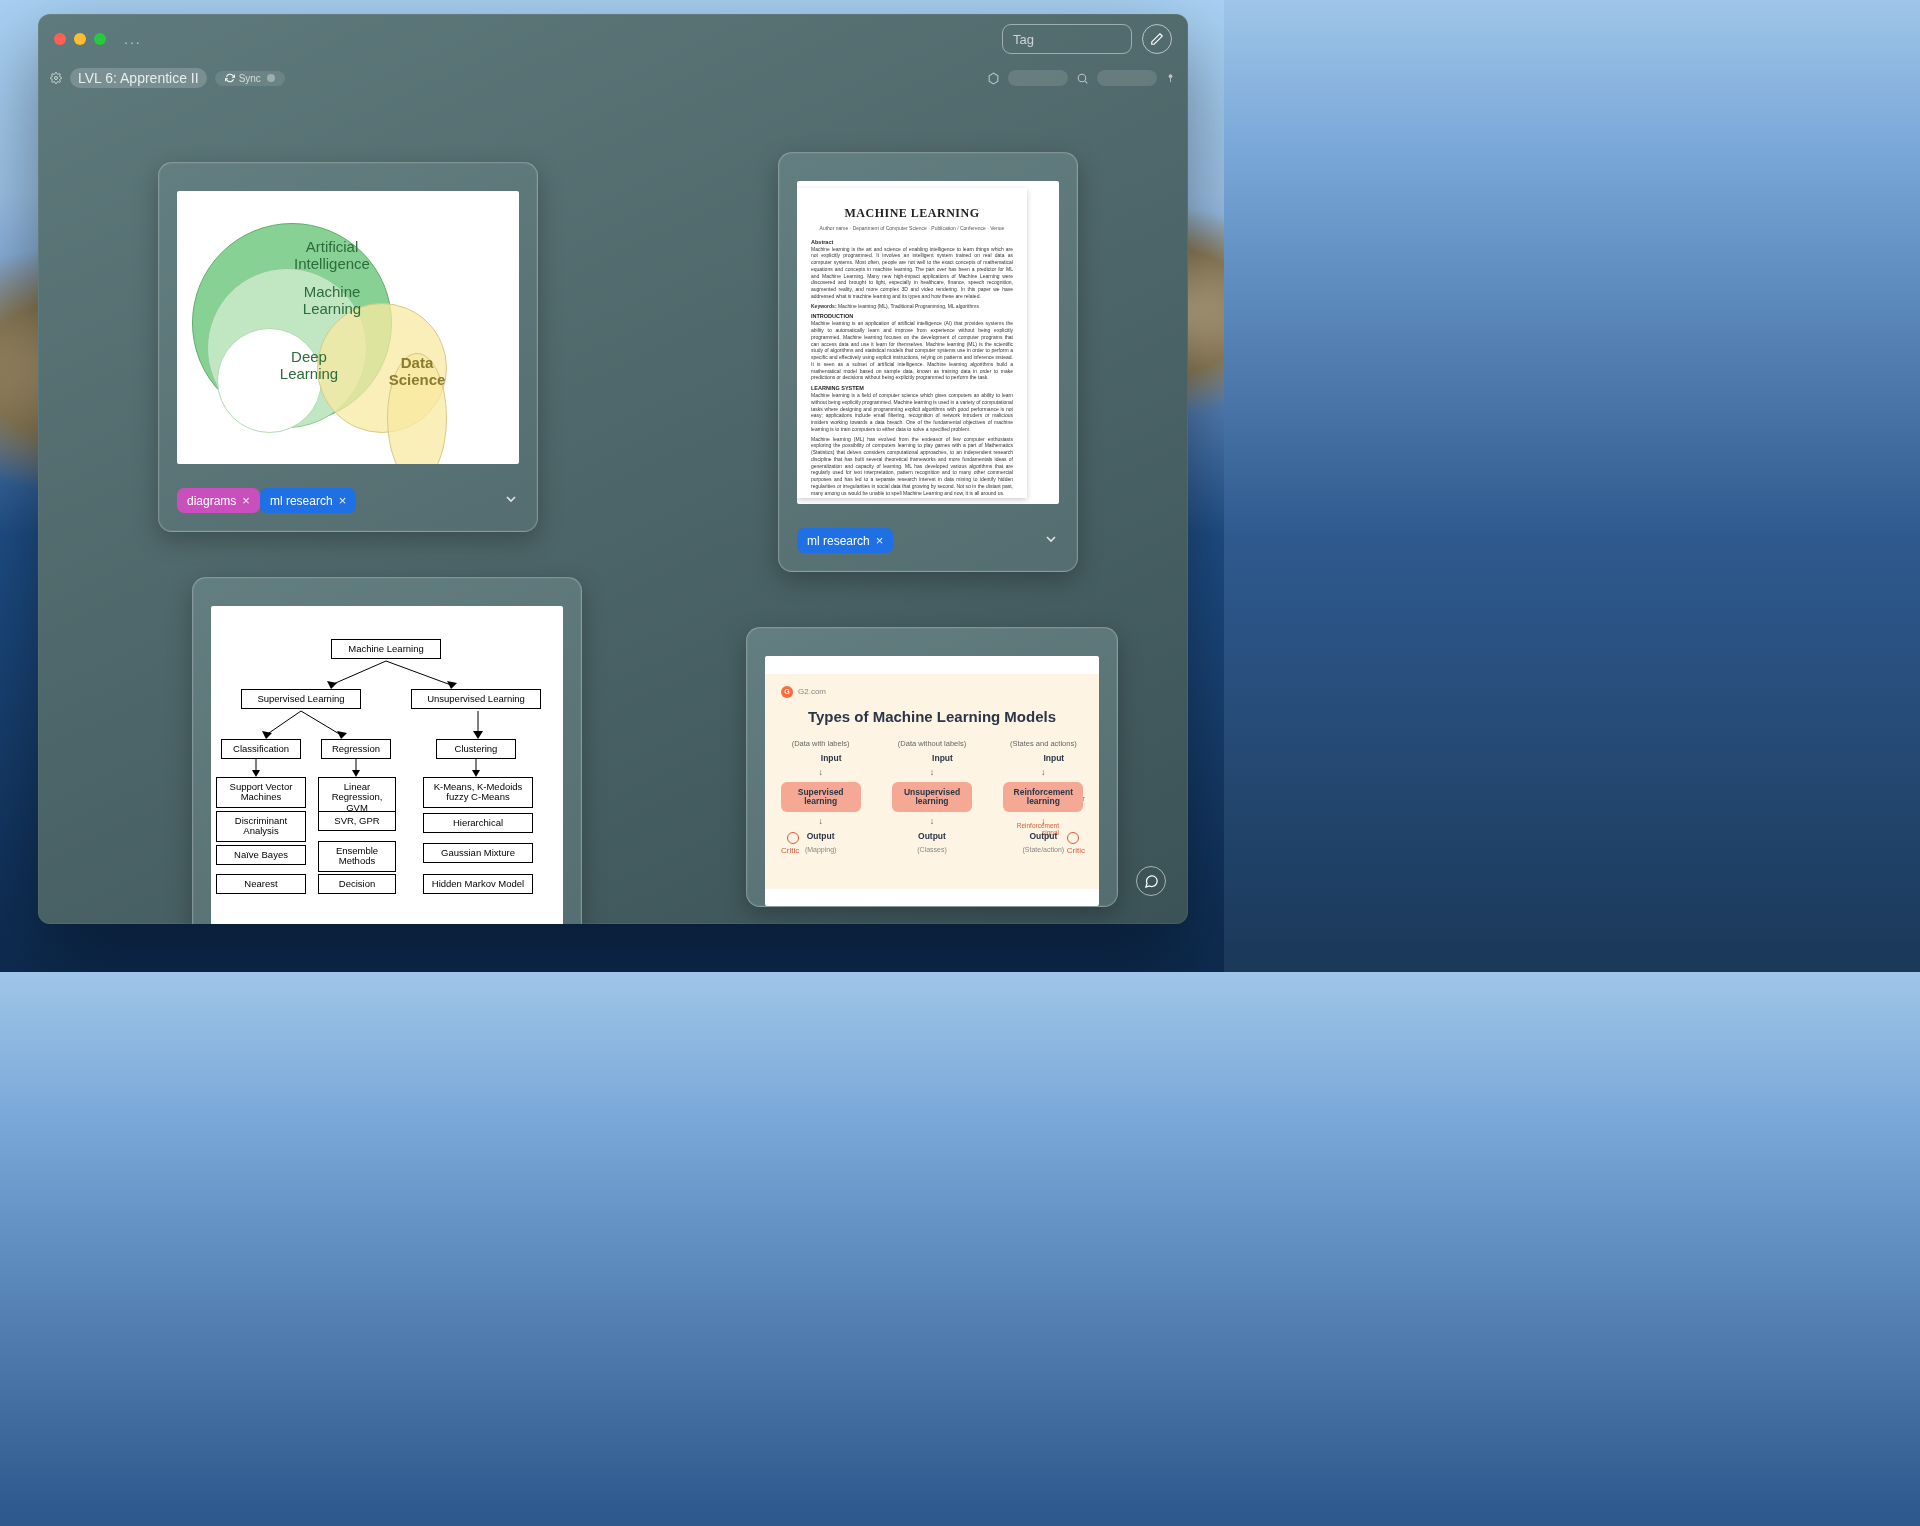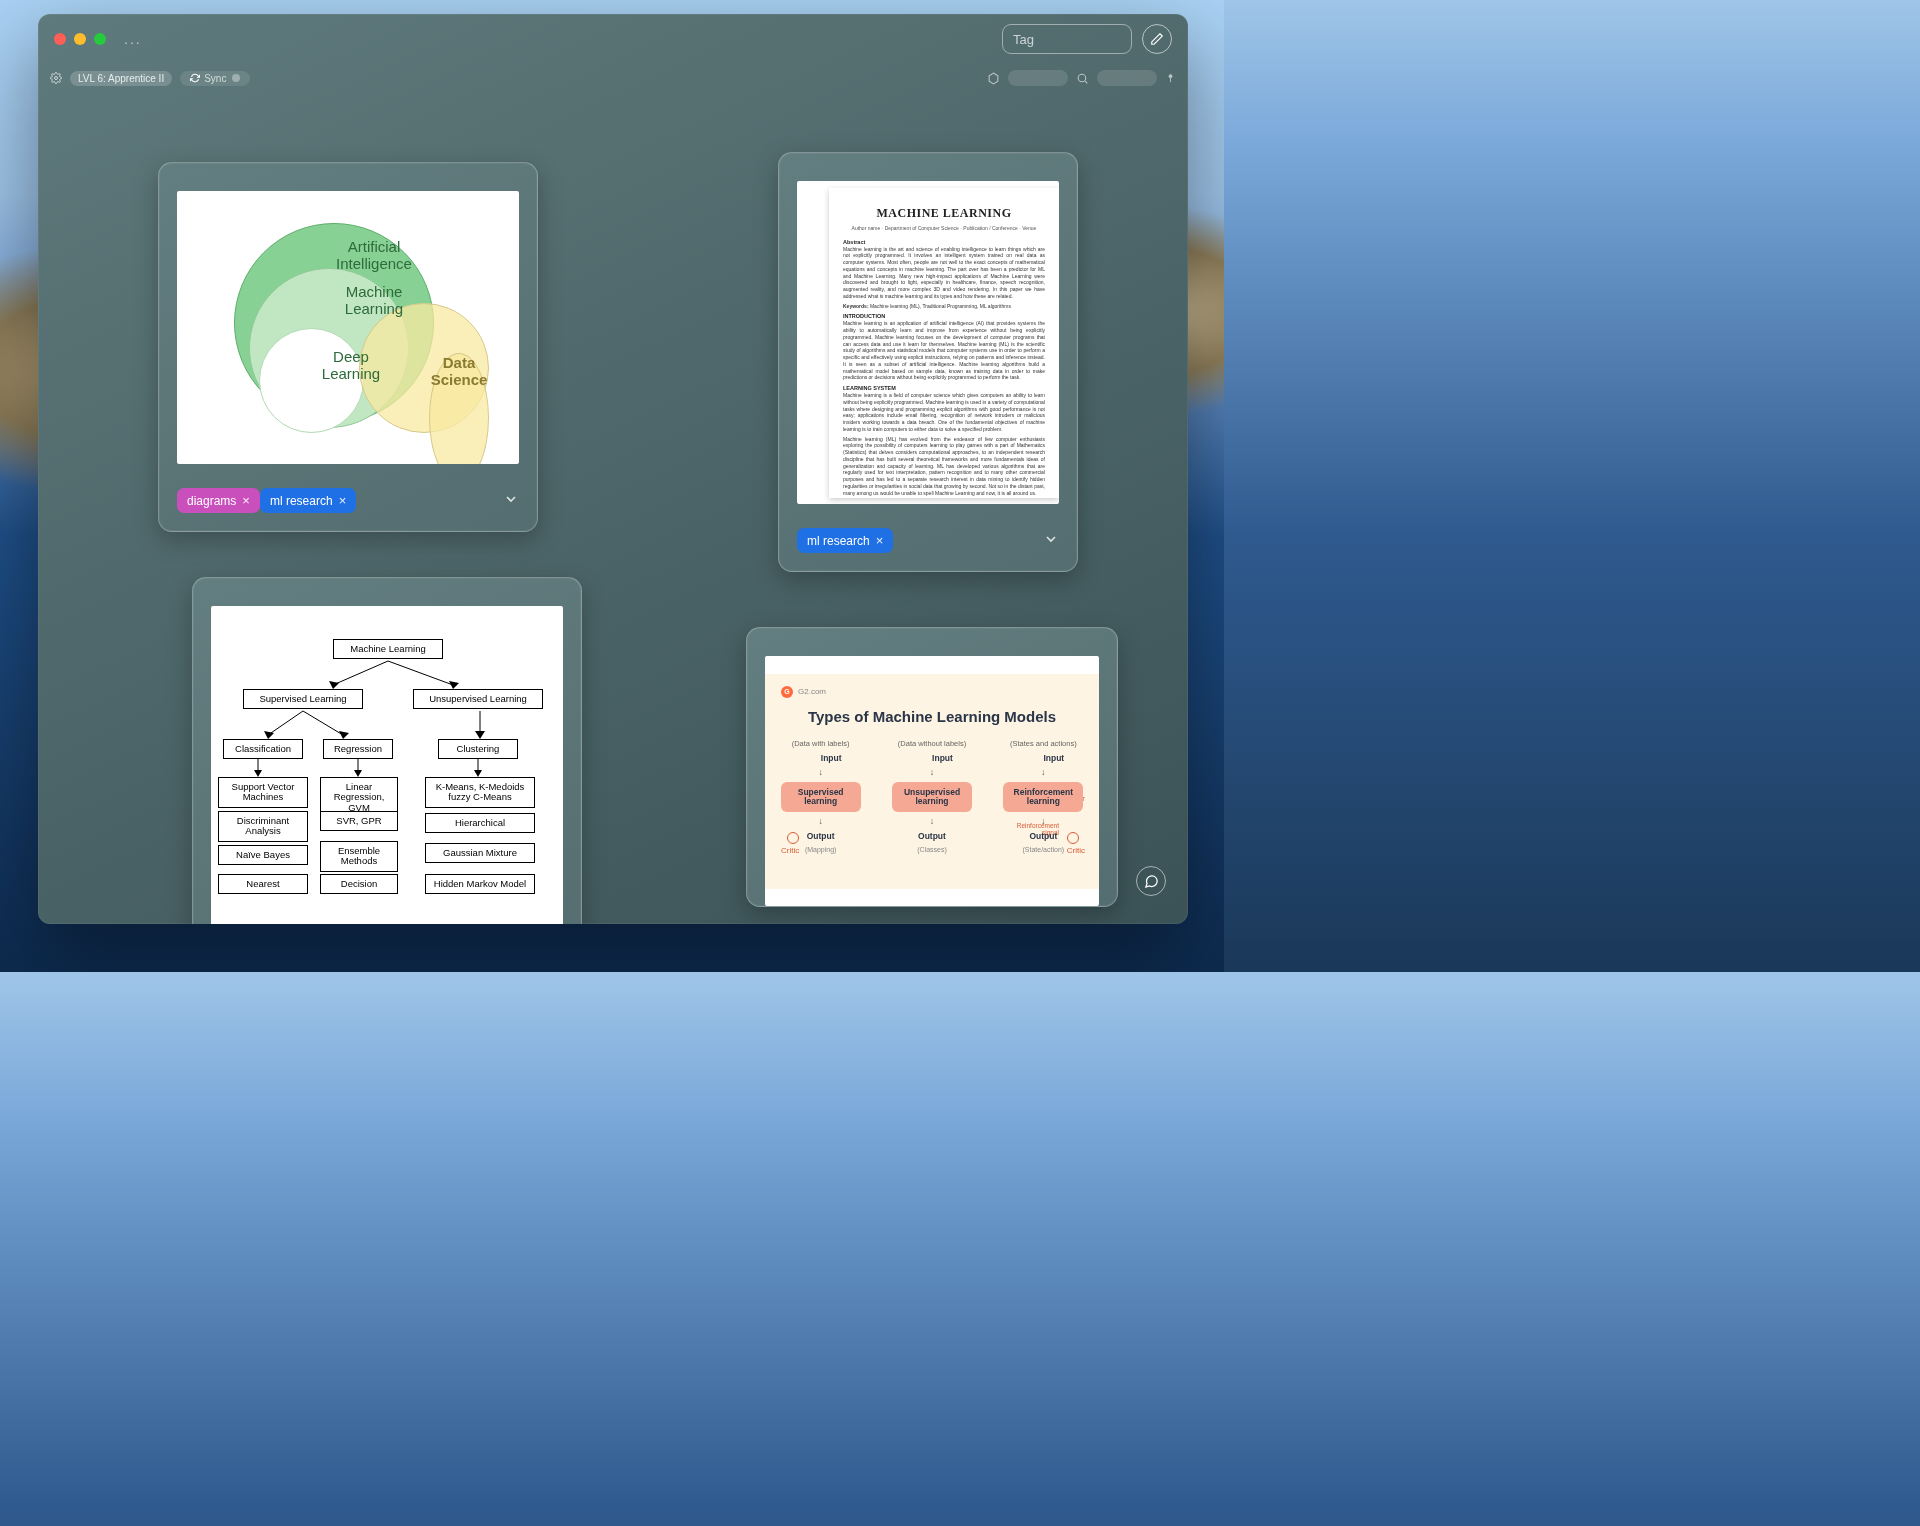--- a/index.html
+++ b/index.html
@@ -70,21 +70,21 @@
   padding: 0 12px;
   font-size: 11px;
   color: rgba(255,255,255,.7);
   gap: 8px;
 }
 .gear-small { width: 12px; height: 12px; opacity:.7; }
 .level-badge {
   background: rgba(255,255,255,.18);
   border-radius: 10px;
   padding: 2px 8px;
-  font-size: 10px;
+  font-size: 14px;
   color: #e6eef0;
 }
 .sync-badge {
   background: rgba(255,255,255,.1);
   border-radius: 10px;
   padding: 2px 10px;
   font-size: 10px;
   display: flex;
   align-items: center;
   gap: 4px;
@@ -120,21 +120,21 @@
   overflow: hidden;
 }
 .thumb {
   background: #fff;
   margin: 28px 18px 14px 18px;
   border-radius: 2px;
   flex: 1;
   overflow: hidden;
   display: flex;
   align-items: center;
-  justify-content: flex-end;
+  justify-content: flex-start;
   position: relative;
 }
 .tags-row {
   display: flex;
   align-items: center;
   padding: 10px 18px 18px 18px;
   gap: 0;
 }
 .tag-chip {
   border-radius: 7px;

